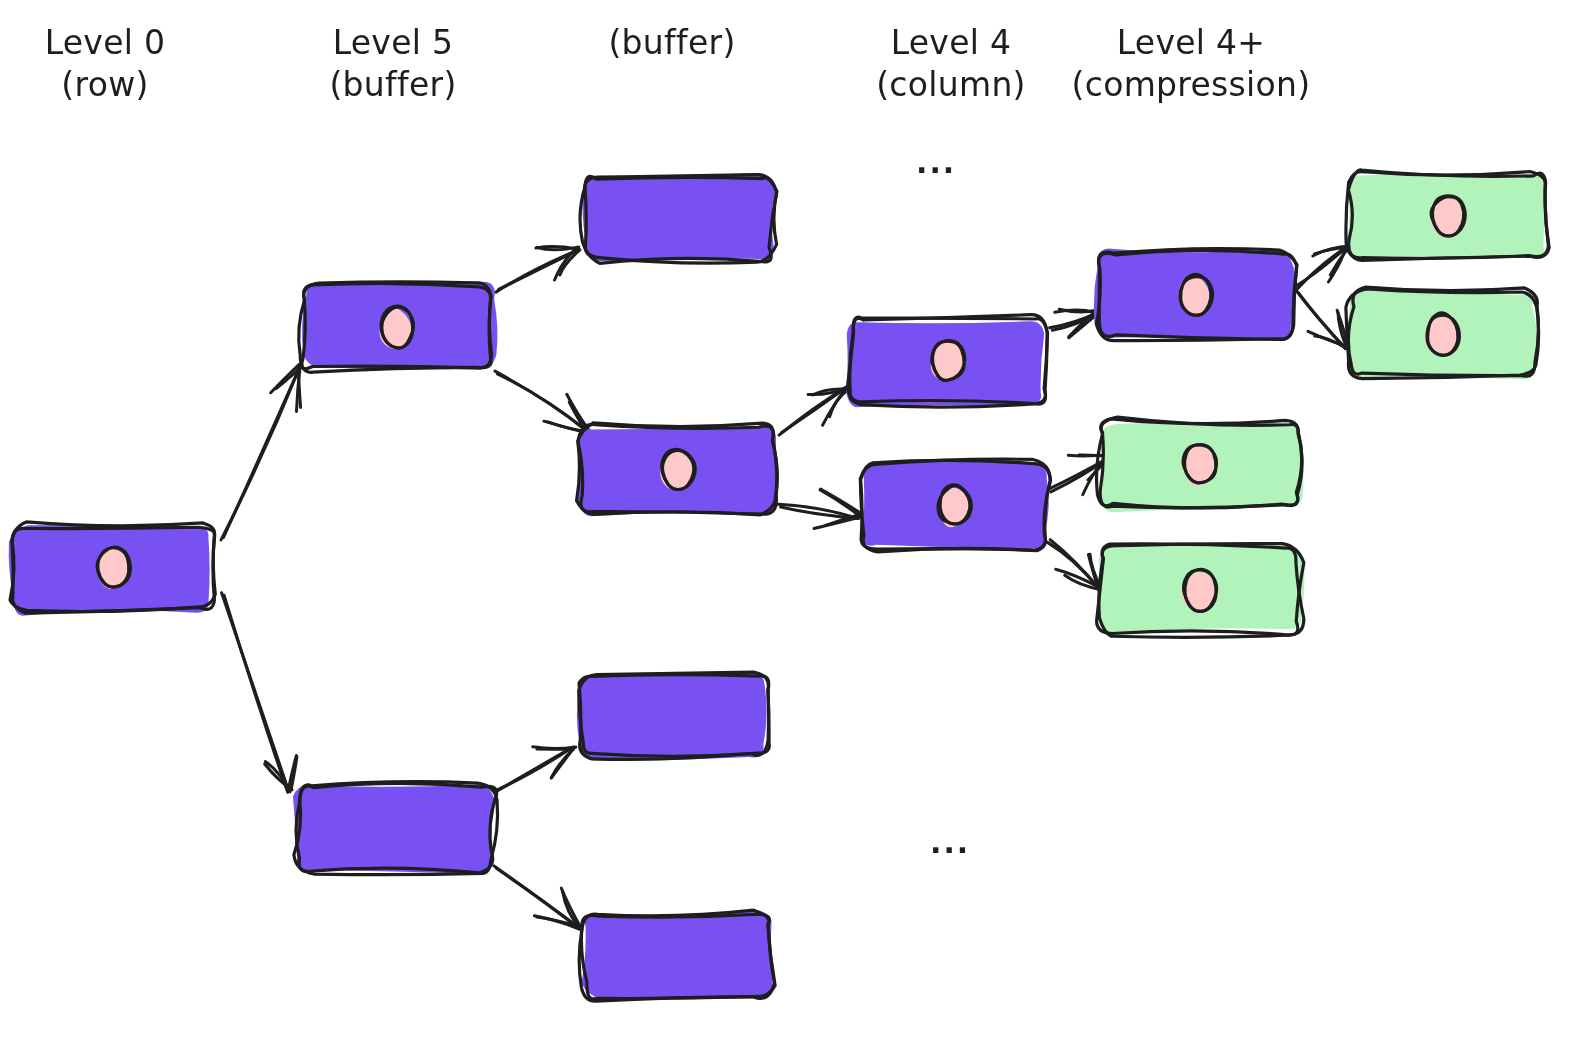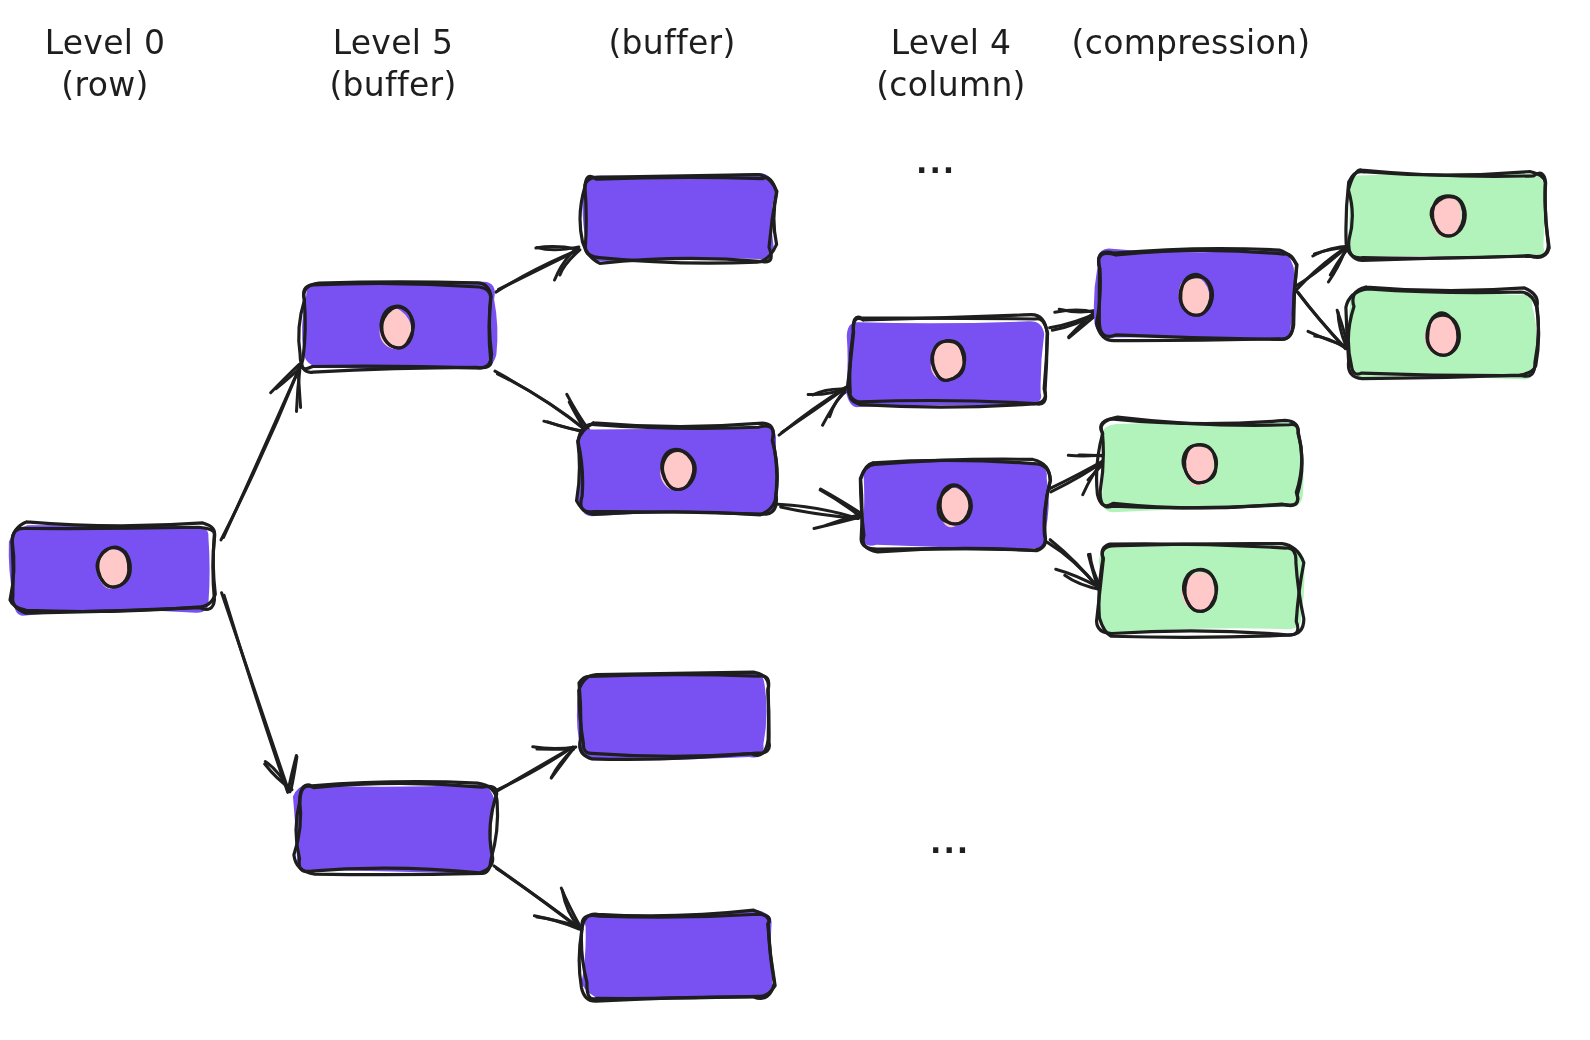--- a/index.html
+++ b/index.html
@@ -261,19 +261,19 @@
           <path d="M 1205.85 570.38 Q 1211.71 572.76 1214.00 579.61 Q 1216.29 586.45 1216.05 593.87 Q 1215.82 601.28 1211.06 606.35 Q 1206.31 611.42 1200.01 611.37 Q 1193.72 611.32 1189.71 605.76 Q 1185.70 600.20 1185.10 593.41 Q 1184.50 586.62 1186.69 580.13 Q 1188.88 573.63 1194.44 570.81 Q 1200.00 567.99 1205.85 570.38 Z" fill="none" stroke="#1e1e1e" stroke-width="3" stroke-linecap="round" stroke-linejoin="round"></path>
           <path d="M 1205.62 571.15 Q 1211.24 573.45 1214.57 579.78 Q 1217.90 586.10 1216.14 593.18 Q 1214.39 600.26 1210.38 605.94 Q 1206.37 611.62 1200.07 611.37 Q 1193.78 611.12 1189.89 605.55 Q 1186.00 599.98 1184.15 593.06 Q 1182.29 586.14 1185.24 579.38 Q 1188.20 572.62 1194.10 570.74 Q 1200.00 568.86 1205.62 571.15 Z" fill="none" stroke="#1e1e1e" stroke-width="3" stroke-linecap="round" stroke-linejoin="round"></path>
         </g>
       </g>
     </svg>
   <div id="headers-layer">
       <div class="col-header" style="left: -55px; top: 22px; width: 320px;"><span class="hl1">Level 0</span><span class="hl2">(row)</span></div>
       <div class="col-header" style="left: 233px; top: 22px; width: 320px;"><span class="hl1">Level 5</span><span class="hl2">(buffer)</span></div>
       <div class="col-header" style="left: 512px; top: 22px; width: 320px;"><span class="hl2">(buffer)</span></div>
       <div class="col-header" style="left: 791px; top: 22px; width: 320px;"><span class="hl1">Level 4</span><span class="hl2">(column)</span></div>
-      <div class="col-header" style="left: 1031px; top: 22px; width: 320px;"><span class="hl2">(compression)</span></div>
+      <div class="col-header" style="left: 1031px; top: 22px; width: 320px;"><span class="hl1">Level 4+</span><span class="hl2">(compression)</span></div>
     </div>
   <div id="ellipsis-layer">
       <div class="ellipsis" style="left: 916px; top: 148px;">...</div>
       <div class="ellipsis" style="left: 930px; top: 828px;">...</div>
     </div>
 </div>
 
 </body></html>

